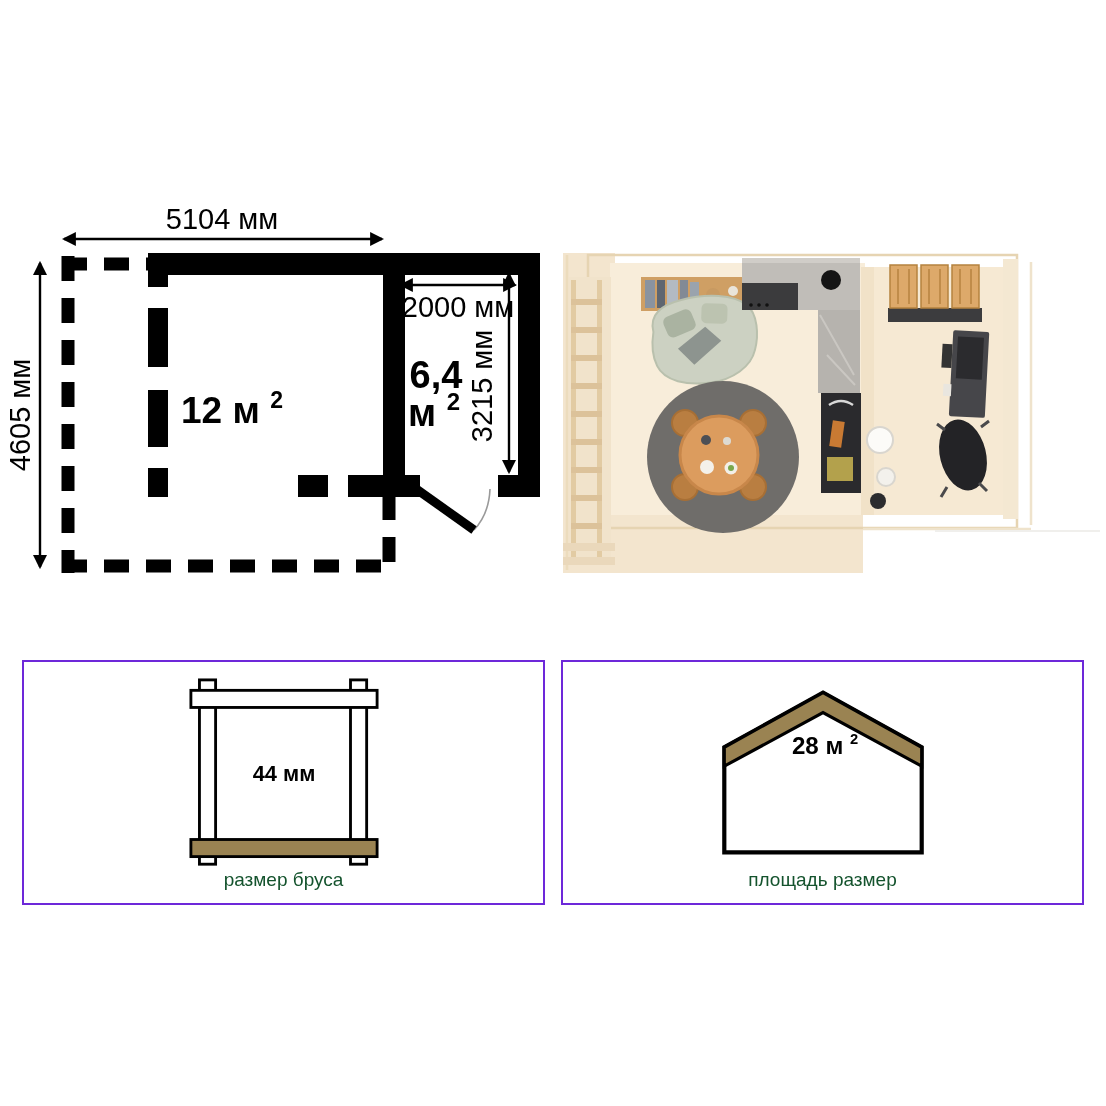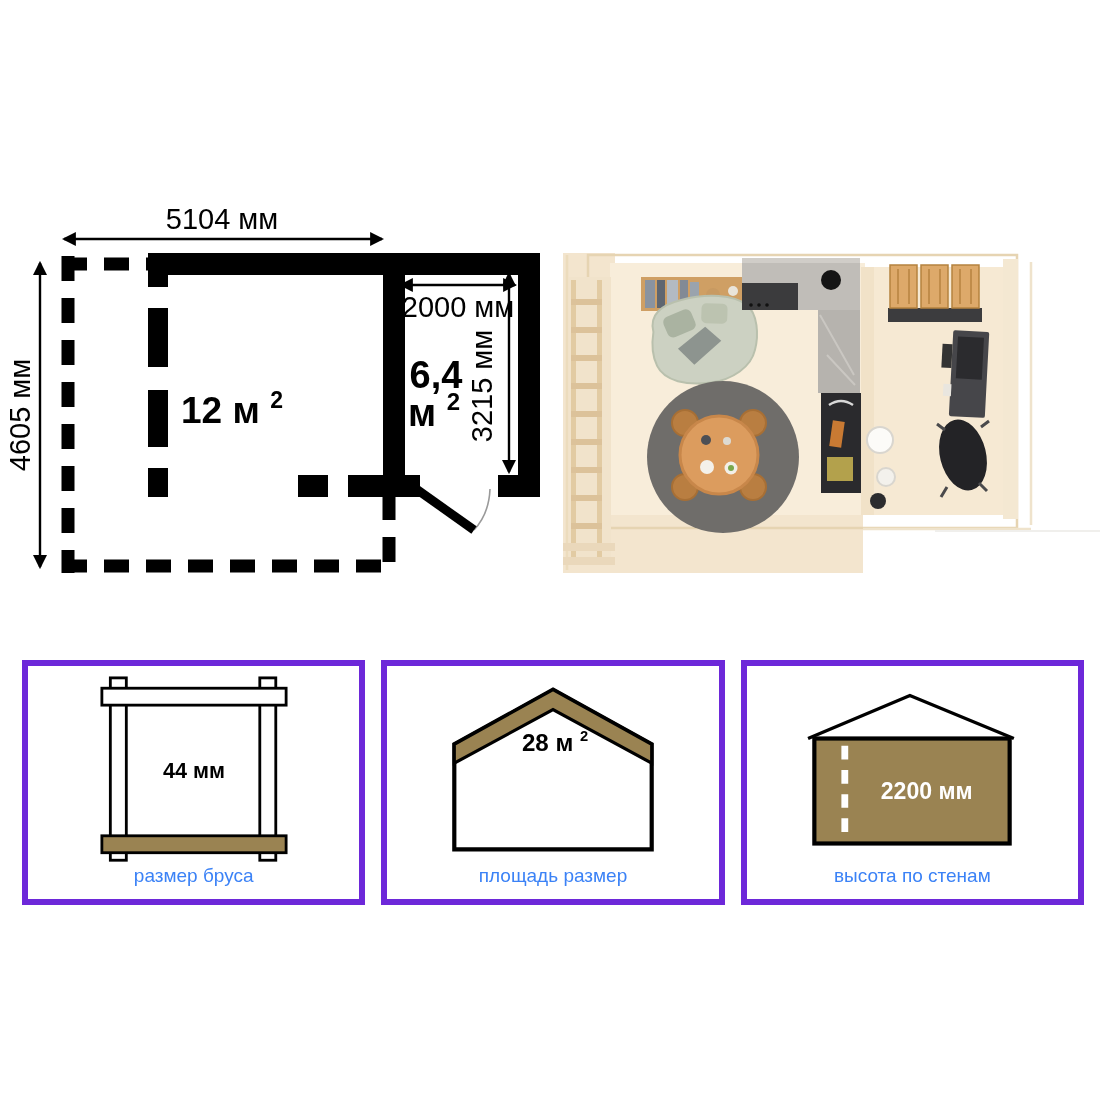--- a/index.html
+++ b/index.html
@@ -7,25 +7,25 @@
        font-family:"Liberation Sans", sans-serif;color:#1c1c1c;}
   .abs{position:absolute;}
   
   #floorplan{left:0;top:190px;width:560px;height:430px;}
   .plan-dim-text{font-size:29px;font-weight:400;fill:#000;}
   .plan-area-text{font-weight:700;fill:#000;}
   
   #render3d{left:555px;top:225px;width:551px;height:390px;}
   
   .cards{left:22px;top:660px;width:1062px;height:245px;display:flex;gap:16px;}
-  .card{flex:1;background:#fff;border:6px solid #6d28d9;box-sizing:border-box;
+  .card{flex:1;background:#fff;border:2px solid #6d28d9;box-sizing:border-box;
         display:flex;flex-direction:column;align-items:center;justify-content:flex-end;
         padding-bottom:8px;}
   .card-icon{width:210px;height:190px;margin:10px auto 2px auto;display:block;}
-  .card-label{font-size:19px;color:#3b82f6;line-height:1;padding-bottom:6px;}
+  .card-label{font-size:19px;color:#14532d;line-height:1;padding-bottom:6px;}
   .icon-value{font-weight:700;font-size:23px;fill:#000;}
   .icon-value-light{font-weight:700;font-size:22px;fill:#ffffff;}
 </style>
 </head>
 <body>
 
 <svg id="floorplan" class="abs" viewBox="0 0 560 430">
   <defs>
     <marker id="arw" viewBox="0 0 10 10" refX="8.5" refY="5" markerWidth="14" markerHeight="14" orient="auto-start-reverse" markerUnits="userSpaceOnUse">
       <path d="M0,0 L10,5 L0,10 Z" fill="#000"></path>
@@ -228,23 +228,14 @@
       <path d="M100,6 L194,58 V158 H6 V58 Z" fill="#ffffff" stroke="#000" stroke-width="4"></path>
       <path d="M100,6 L194,58 L194,76 L100,25 L6,76 L6,58 Z" fill="#9a8352" stroke="#000" stroke-width="3"></path>
       <text x="102" y="64" text-anchor="middle" class="icon-value">
         <tspan>28 м</tspan>
         <tspan dy="-9" font-size="14">2</tspan>
       </text>
     </svg>
     <div class="card-label">площадь размер</div>
   </div>
 
-  <div class="card">
-    <svg class="card-icon" viewBox="0 0 200 160">
-      <path d="M1,50 L98,9 L197,50" fill="#ffffff" stroke="#000" stroke-width="3.2"></path>
-      <rect x="7" y="50" width="186" height="100" fill="#9a8352" stroke="#000" stroke-width="4"></rect>
-      <line x1="36" y1="57" x2="36" y2="145" stroke="#ffffff" stroke-width="6.5" stroke-dasharray="13 10"></line>
-      <text x="114" y="108" text-anchor="middle" class="icon-value-light">2200 мм</text>
-    </svg>
-    <div class="card-label">высота по стенам</div>
-  </div>
 
 </div>
 
 </body></html>

